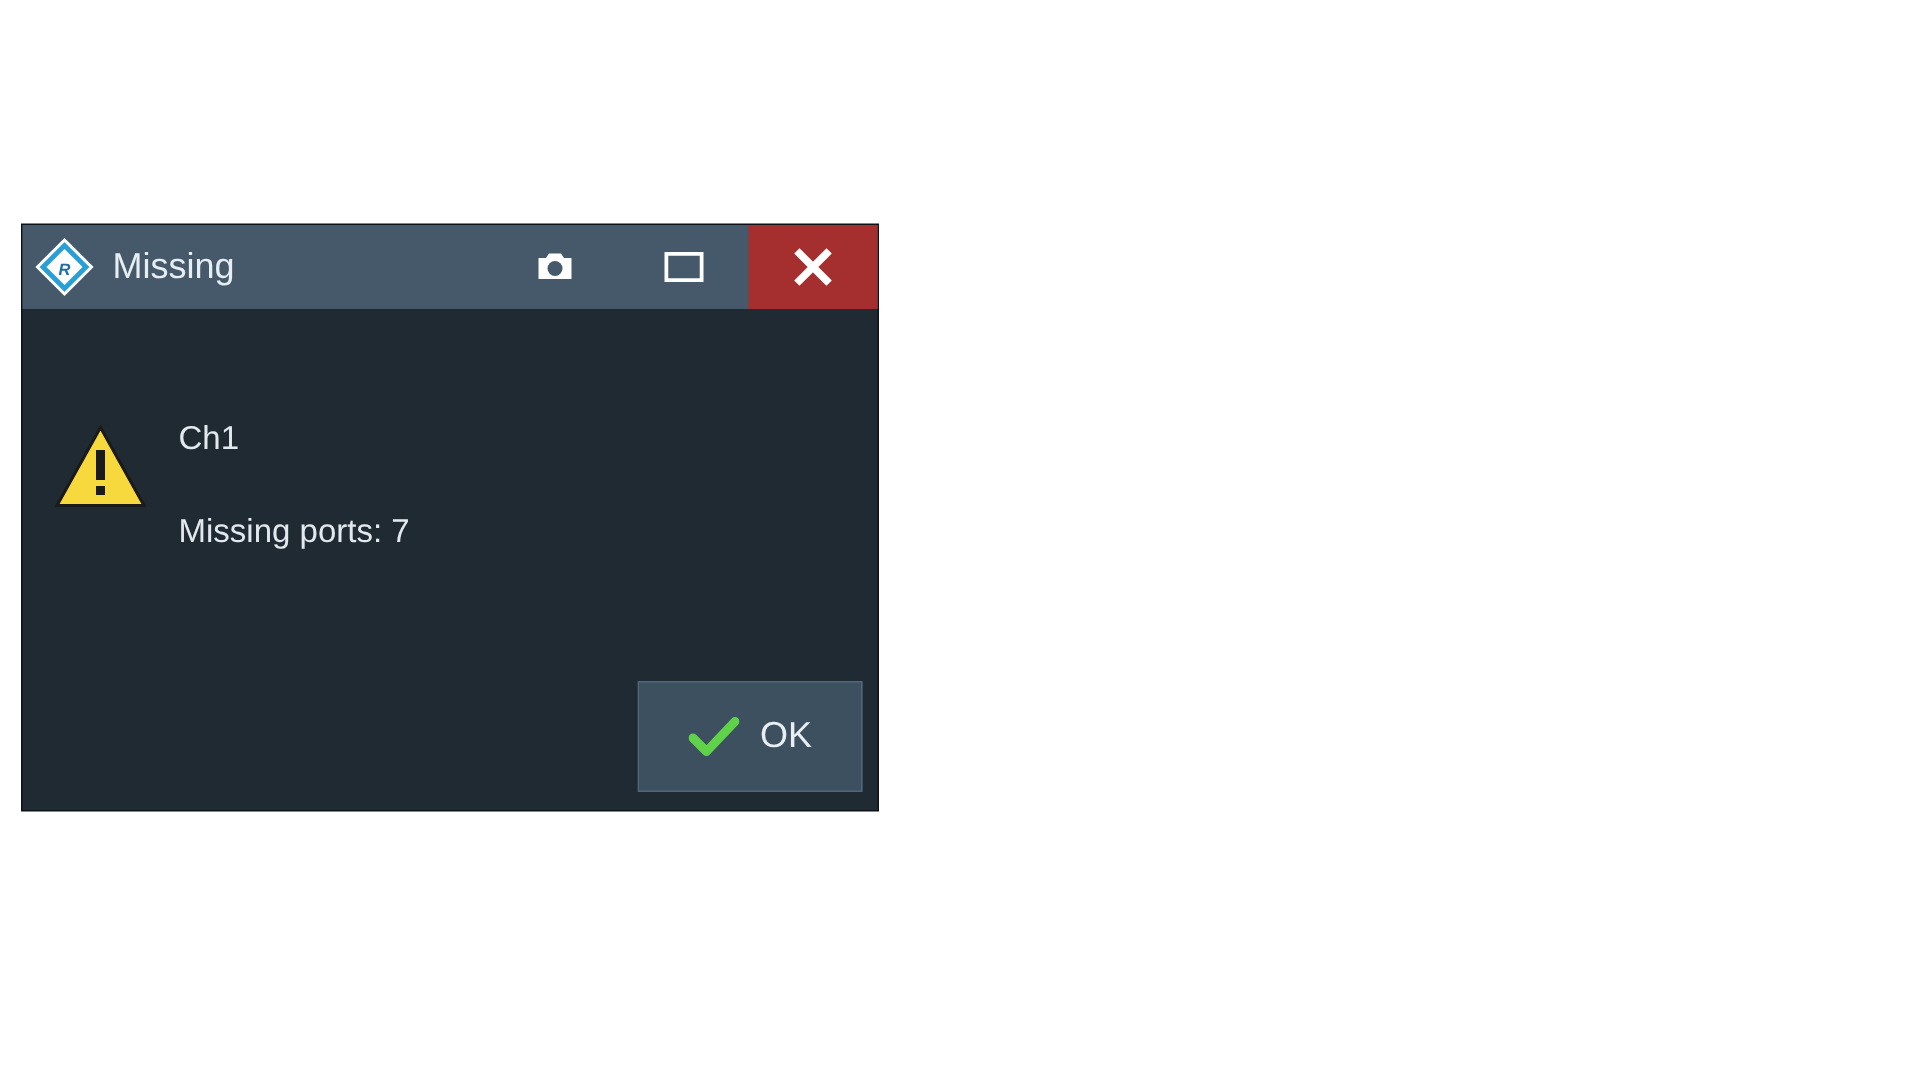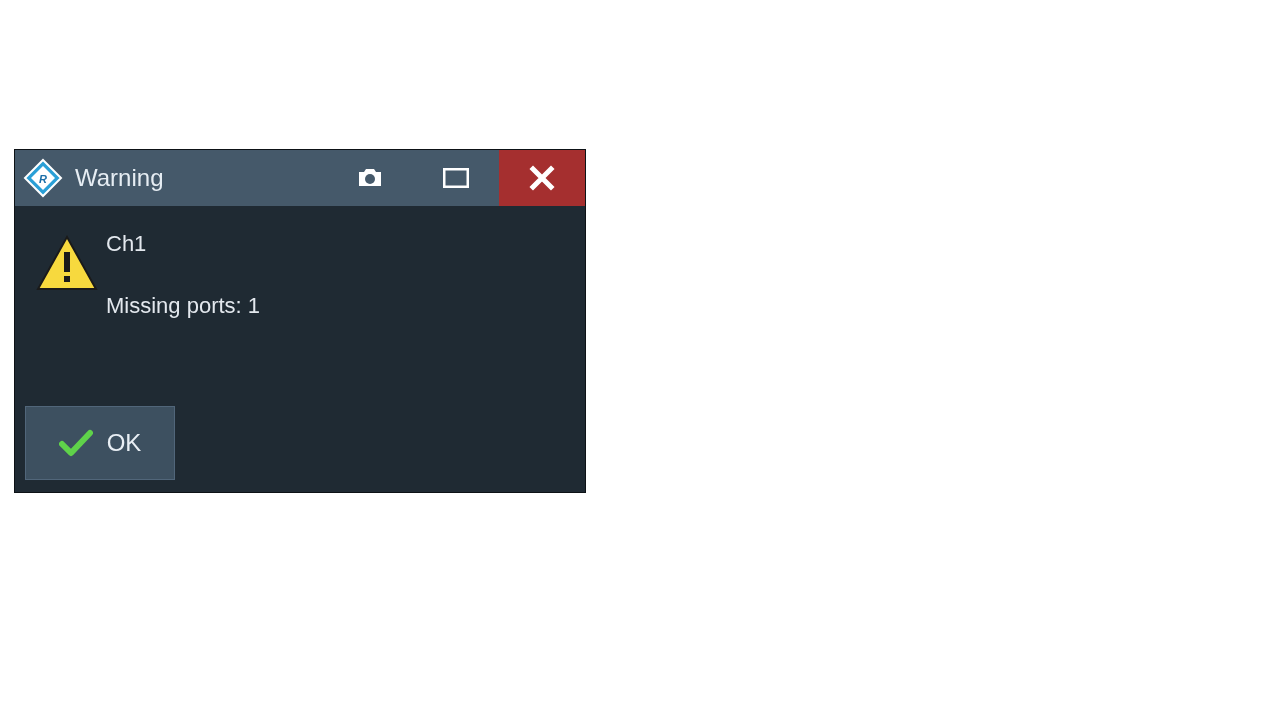--- a/index.html
+++ b/index.html
@@ -52,33 +52,35 @@
     color: #ffffff;
   }
   .tb-btn.close {
     background: #a52f2f;
   }
   .tb-btn svg { display:block; }
   
   .body {
     display: flex;
     padding: 22px 26px 14px 20px;
-    gap: 7px;
+    gap: 20px;
+    margin-top: 48px;
   }
   .warn-icon { flex: 0 0 auto; padding-top: 6px; }
   .msg {
     color: #e3e8ee;
     font-size: 22px;
     line-height: 32px;
   }
   .msg .row { white-space: pre-wrap; }
   .msg .spacer { height: 30px; }
   
   .footer {
     display: flex;
+    justify-content: flex-end;
     gap: 18px;
     padding: 10px 10px 12px 10px;
   }
   .btn {
     min-width: 150px;
     height: 74px;
     background: #3d5060;
     display: flex;
     align-items: center;
     justify-content: center;
@@ -97,21 +99,21 @@
 
   <div class="titlebar">
     <div class="brand">
       <span>
         <svg width="40" height="40" viewBox="0 0 40 40">
           <polygon points="20,2 38,20 20,38 2,20" fill="#2a9fd6" stroke="#ffffff" stroke-width="2"></polygon>
           <polygon points="20,8 32,20 20,32 8,20" fill="#ffffff"></polygon>
           <text x="20" y="25" text-anchor="middle" font-size="11" font-weight="bold" font-style="italic" fill="#1c6fa8">R</text>
         </svg>
       </span>
-      <span class="title">Warning</span>
+      <span class="title">Missing</span>
     </div>
     <div class="tb-buttons">
       <div class="tb-btn">
         <span>
           <svg width="28" height="22" viewBox="0 0 28 22">
             <path d="M3 5 h5 l2 -3 h8 l2 3 h5 v14 h-22 z" fill="#ffffff"></path>
             <circle cx="14" cy="12" r="5" fill="#45596a"></circle>
           </svg>
         </span>
       </div>
@@ -136,21 +138,21 @@
     <div class="warn-icon">
       <svg width="64" height="58" viewBox="0 0 64 58">
         <polygon points="32,3 61,55 3,55" fill="#f7d93e" stroke="#1a1a1a" stroke-width="2"></polygon>
         <rect x="29" y="18" width="6" height="20" fill="#1a1a1a"></rect>
         <rect x="29" y="42" width="6" height="6" fill="#1a1a1a"></rect>
       </svg>
     </div>
     <div class="msg">
       <div class="row">Ch1</div>
       <div class="spacer"></div>
-      <div class="row">Missing ports: 1</div>
+      <div class="row">Missing ports: 7</div>
       <div style="height:60px"></div>
     </div>
   </div>
 
   <div class="footer">
     <div class="btn">
       <span>
         <svg width="34" height="28" viewBox="0 0 34 28">
           <path d="M3 15 L12 24 L31 4" fill="none" stroke="#5fd24a" stroke-width="6" stroke-linecap="round" stroke-linejoin="round"></path>
         </svg>

